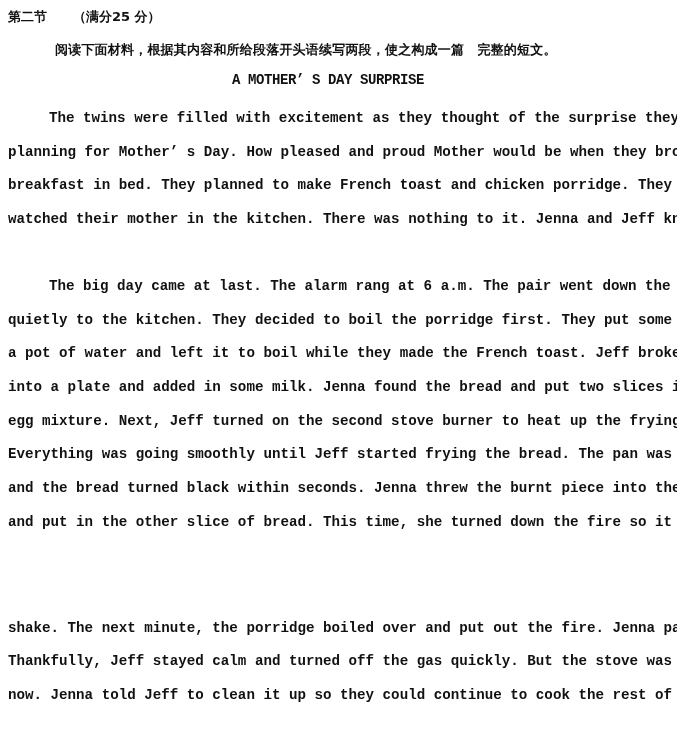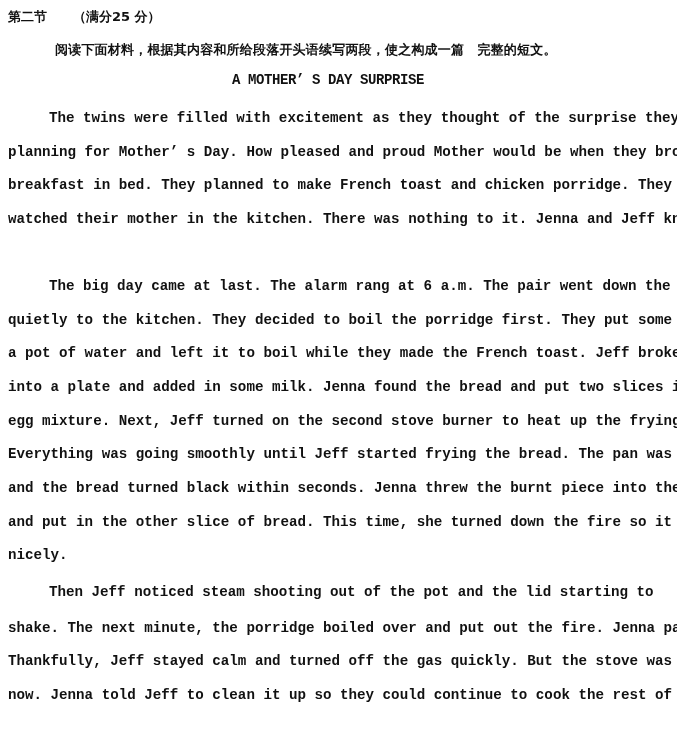--- a/index.html
+++ b/index.html
@@ -91,19 +91,17 @@
   <div class="line" style="top:210px">watched their mother in the kitchen. There was nothing to it. Jenna and Jeff knew exactly</div>
 
   <div class="line indent" style="top:277px">The big day came at last. The alarm rang at 6 a.m. The pair went down the stairs</div>
   <div class="line" style="top:311px">quietly to the kitchen. They decided to boil the porridge first. They put some rice into</div>
   <div class="line" style="top:344px">a pot of water and left it to boil while they made the French toast. Jeff broke two eggs</div>
   <div class="line" style="top:378px">into a plate and added in some milk. Jenna found the bread and put two slices into the</div>
   <div class="line" style="top:412px">egg mixture. Next, Jeff turned on the second stove burner to heat up the frying pan.</div>
   <div class="line" style="top:445px">Everything was going smoothly until Jeff started frying the bread. The pan was too hot</div>
   <div class="line" style="top:479px">and the bread turned black within seconds. Jenna threw the burnt piece into the  sink</div>
   <div class="line" style="top:513px">and put in the other slice of bread. This time, she turned down the fire so it cooked</div>
-  <div class="line last" style="top:546px">nicely.</div>
 
-  <div class="line indent last" style="top:583px">Then Jeff noticed steam shooting out of the pot and the lid starting to</div>
   <div class="line" style="top:619px">shake. The next minute, the porridge boiled over and put out the fire. Jenna panicked.</div>
   <div class="line" style="top:652px">Thankfully, Jeff stayed calm and turned off the gas quickly. But the stove was a mess</div>
   <div class="line" style="top:686px">now. Jenna told Jeff to clean it up so they could continue to cook the rest of the</div>
 </div>
 
 </body></html>

